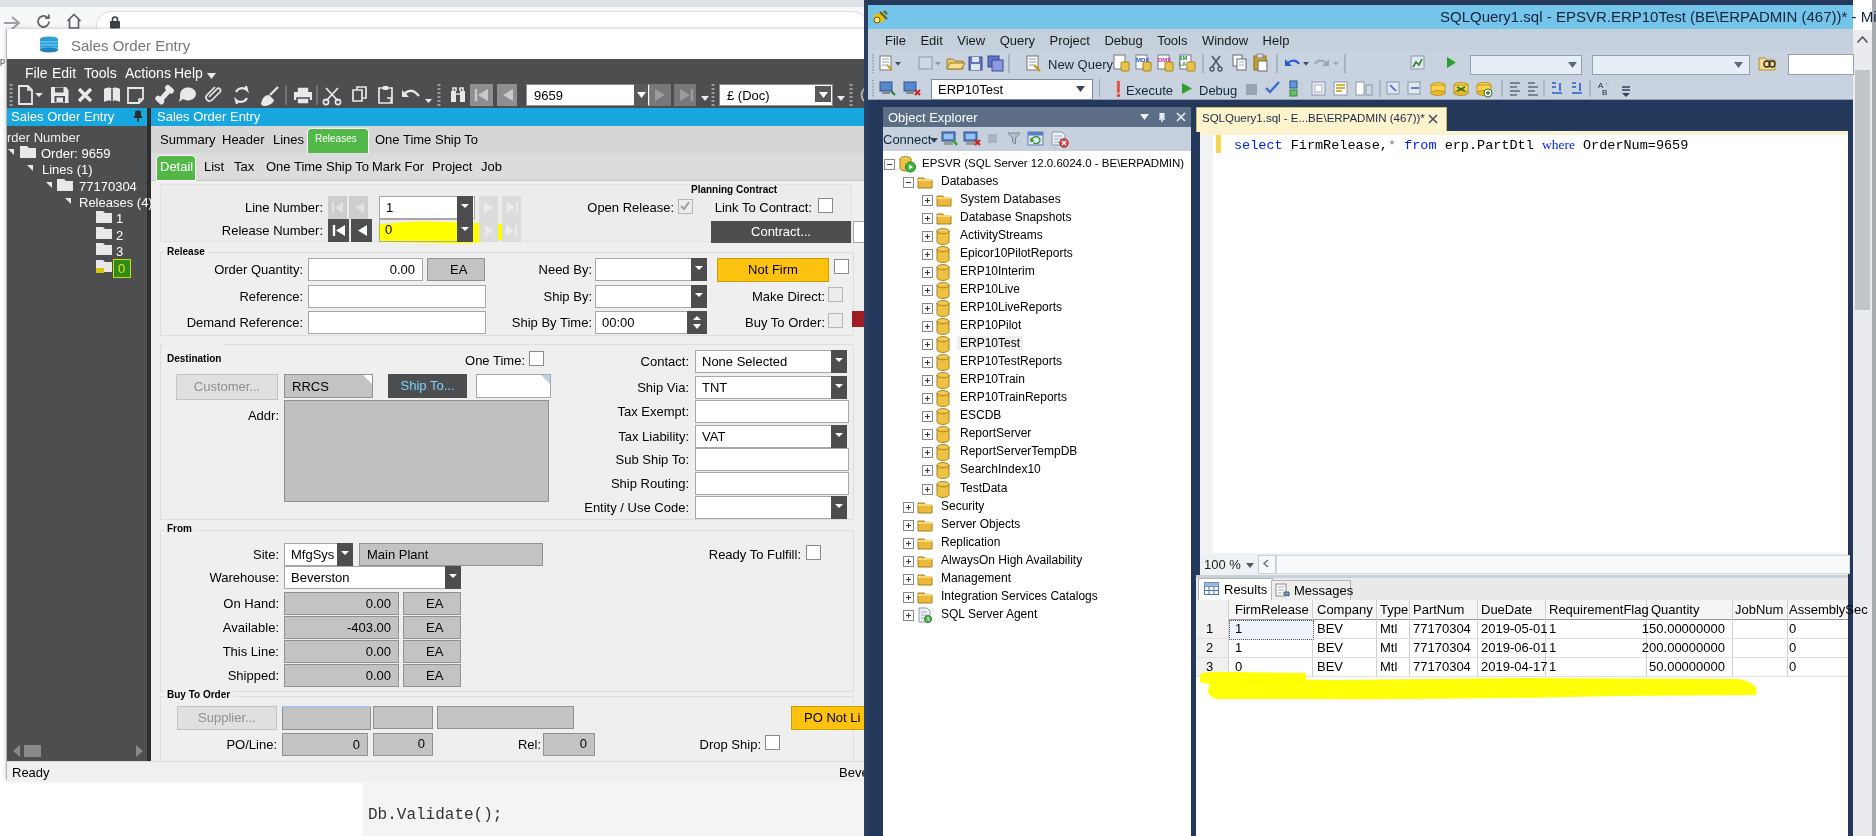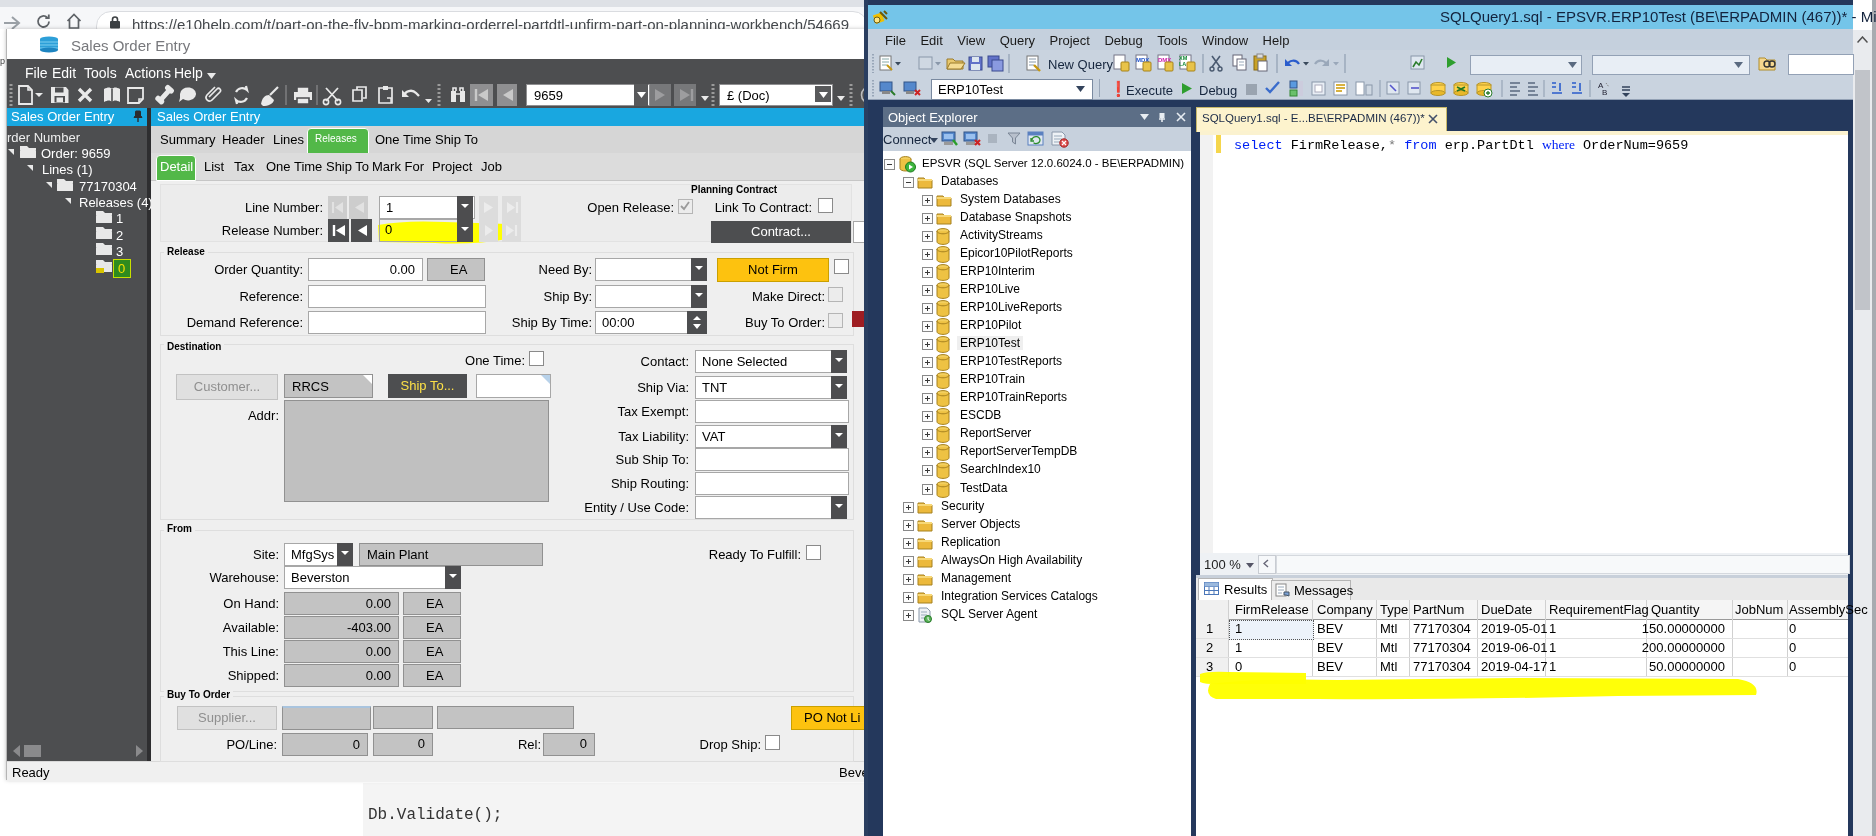--- a/index.html
+++ b/index.html
@@ -39,21 +39,20 @@
 
   <svg class="a" style="left:66px;top:13px;" width="16" height="16" viewBox="0 0 16 16">
         <path d="M1.5 8L8 1.5 14.5 8M3.5 6.5V15h9V6.5" stroke="#5f6368" stroke-width="1.7" fill="none"></path>
       </svg>
 
   <div class="a" style="left:96px;top:11px;width:770px;height:30px;border:1px solid #dadce0;border-radius:15px;background:#fff;"></div>
   <svg class="a" style="left:109px;top:16px;" width="12" height="13" viewBox="0 0 12 13">
         <rect x="1" y="5" width="10" height="7.5" rx="1" fill="#3c4043"></rect>
         <path d="M3.5 5V3.5a2.5 2.5 0 0 1 5 0V5" stroke="#3c4043" stroke-width="1.6" fill="none"></path>
       </svg>
-  <div class="a" style="left:132px;top:16px;font-size:15px;color:#45494d;white-space:nowrap;">https://e10help.com/t/part-on-the-fly-bpm-marking-orderrel-partdtl-unfirm-part-on-planning-workbench/54669</div>
   <div class="a" style="left:0;top:56px;font-size:9px;color:#444;">p</div>
 
   <div class="a" style="left:363px;top:783px;width:505px;height:53px;background:#f4f4f4;"></div>
   <div class="a mono" style="left:368px;top:806px;font-size:16px;color:#333;">Db.Validate();</div>
 </div>
 
 <div id="rightbar" class="a" style="left:1853px;top:0;width:23px;height:836px;background:#e9ebee;">
   <div class="a" style="left:0;top:0;width:19px;height:30px;background:#fff;"></div>
   <svg class="a" style="left:4px;top:36px;" width="11" height="7" viewBox="0 0 11 7">
         <path d="M0.5 6.5L5.5 1 10.5 6.5" stroke="#505050" stroke-width="1.5" fill="none"></path>
@@ -370,29 +369,29 @@
         </div>
     <div class="a" style="left:536px;top:185px;width:20px;height:23px;background:#4d4e50;"></div>
     <svg class="a" style="left:541px;top:189px;" width="10" height="15" viewBox="0 0 10 15">
           <path d="M1 5h8L5 1zM1 9h8L5 14z" fill="#fff"></path>
         </svg>
     <div class="lbl" style="left:542px;top:189px;width:132px;">Buy To Order:</div>
     <div class="cbd" style="left:677px;top:187px;"></div>
     <div class="a" style="left:701px;top:185px;width:16px;height:16px;background:#9e1d22;"></div>
 
     <div class="gbx" style="left:9px;top:218px;width:692px;height:174px;border-color:#dedede;"></div>
-    <div class="grp" style="left:13px;top:211px;background:#efefef;padding:4px 3px;">Destination</div>
+    <div class="grp" style="left:13px;top:211px;background:#efefef;padding:16px 3px;">Destination</div>
     <div class="lbl" style="left:242px;top:227px;width:132px;">One Time:</div>
     <div class="cb" style="left:378px;top:225px;"></div>
     <div class="a" style="left:25px;top:248px;width:100px;height:24px;background:#e0e0e0;border:1px solid #c2c2c2;color:#8f8f8f;font-size:13px;text-align:center;line-height:23px;">Customer...</div>
     <div class="gfld" style="left:133px;top:248px;width:87px;height:22px;">
           <span style="position:absolute;left:7px;top:4px;">RRCS</span>
           <span style="position:absolute;right:0;top:0;width:0;height:0;border-top:9px solid #fff;border-left:9px solid transparent;"></span>
         </div>
-    <div class="a" style="left:237px;top:248px;width:79px;height:24px;background:#4d4e50;color:#fde047;font-size:13px;text-align:center;line-height:23px;">Ship To...</div>
+    <div class="a" style="left:237px;top:248px;width:79px;height:24px;background:#4d4e50;color:#7dd3fc;font-size:13px;text-align:center;line-height:23px;">Ship To...</div>
     <div class="fld" style="left:325px;top:248px;width:73px;height:22px;">
           <span style="position:absolute;right:0;top:0;width:0;height:0;border-top:9px solid #b8d2ea;border-left:9px solid transparent;"></span>
         </div>
     <div class="lbl" style="left:-4px;top:282px;width:132px;">Addr:</div>
     <div class="gfld" style="left:133px;top:274px;width:263px;height:100px;background:#c0c0c0;"></div>
     <div class="lbl" style="left:406px;top:228px;width:132px;">Contact:</div>
     <div class="fld" style="left:544px;top:224px;width:136px;height:21px;">
           <span style="position:absolute;left:6px;top:3px;">None Selected</span>
         </div>
     <div class="ddb" style="left:680px;top:224px;height:23px;"></div>

